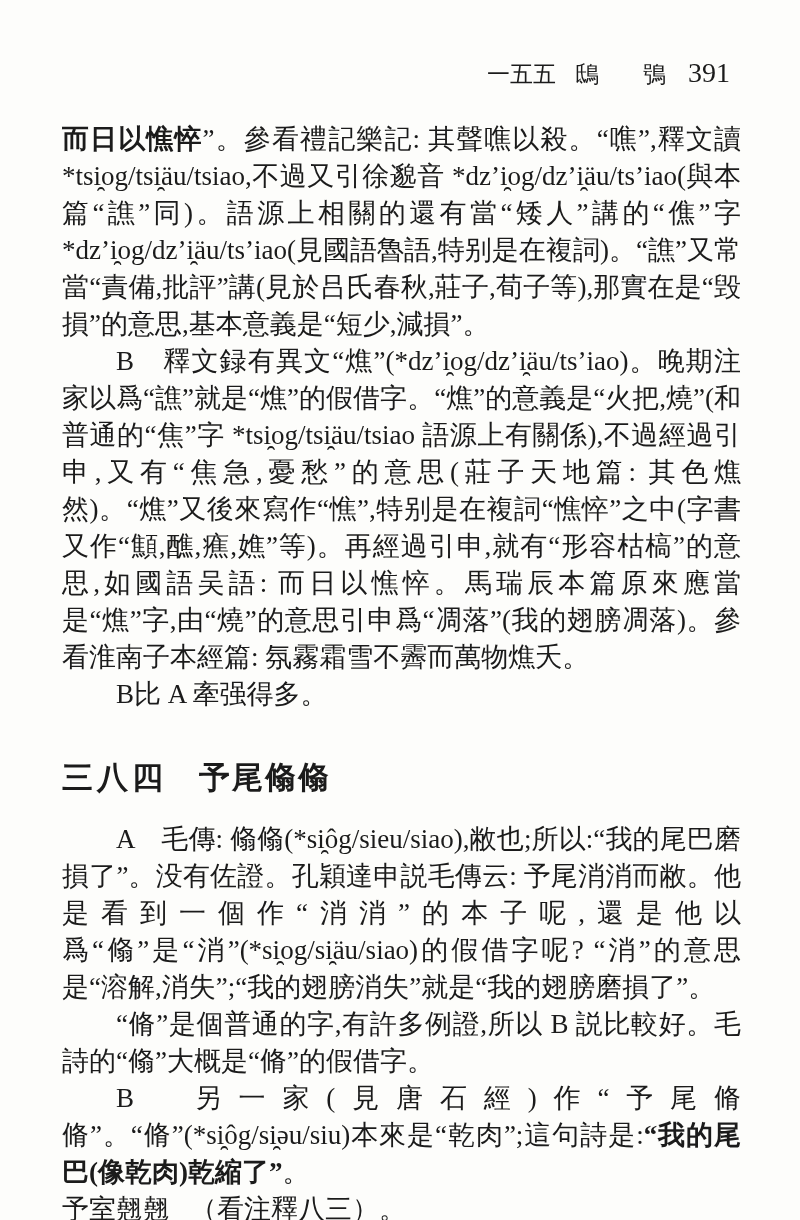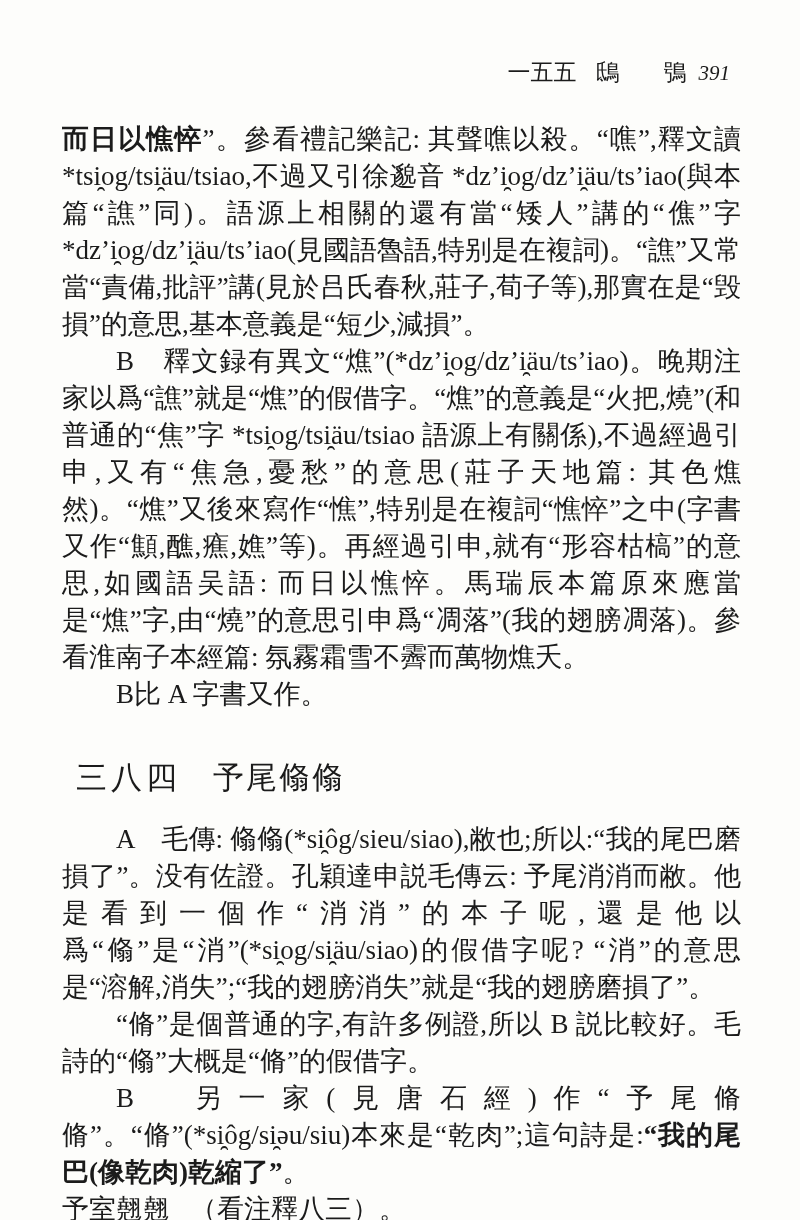--- a/index.html
+++ b/index.html
@@ -18,39 +18,39 @@
     top: 58px;
     left: 0;
     right: 70px;
     text-align: right;
     font-size: 23px;
     line-height: 30px;
     white-space: nowrap;
   }
   .running-header .gap-sm { margin-left: 20px; }
   .running-header .gap-lg { margin-left: 44px; }
-  .running-header .page-no { margin-left: 12px; font-size: 21px; font-style: italic; }
+  .running-header .page-no { margin-left: 22px; font-size: 28px; }
   .content {
     position: absolute;
     top: 121px;
     left: 62px;
     width: 679px;
     font-size: 27px;
     line-height: 37px;
     text-align: justify;
     overflow-wrap: break-word;
   }
   .content p { margin: 0; }
   .indent { text-indent: 2em; }
   b, .bold { font-weight: bold; }
   .gloss-heading {
-    margin: 46px 0 24px 14px;
+    margin: 46px 0 24px 0;
     font-size: 31px;
     line-height: 38px;
-    font-weight: normal;
+    font-weight: bold;
     text-align: left;
   }
   .gloss-heading .heading-number { letter-spacing: 4px; }
   .gloss-heading .heading-title { margin-left: 32px; letter-spacing: 2px; }
   .verse-line { margin-top: 26px; text-align: left; }
   .verse-line .verse-ref { margin-left: 20px; }
 </style>
 </head>
 <body>
 
@@ -59,21 +59,21 @@
   <div class="running-header">
     <span>一五五</span><span class="gap-sm">鴟</span><span class="gap-lg">鴞</span><span class="page-no">391</span>
   </div>
 
   <div class="content">
 
     <p><b>而日以憔悴</b><span>”。參看禮記樂記: 其聲噍以殺。“噍”,釋文讀 *tsi̯og/tsi̯äu/tsiao,不過又引徐邈音 *dzʼi̯og/dzʼi̯äu/tsʼiao(與本篇“譙”同)。語源上相關的還有當“矮人”講的“僬”字 *dzʼi̯og/dzʼi̯äu/tsʼiao(見國語魯語,特别是在複詞)。“譙”又常當“責備,批評”講(見於吕氏春秋,莊子,荀子等),那實在是“毁損”的意思,基本意義是“短少,減損”。</span></p>
 
     <p class="indent">B　釋文録有異文“燋”(*dzʼi̯og/dzʼi̯äu/tsʼiao)。晚期注家以爲“譙”就是“燋”的假借字。“燋”的意義是“火把,燒”(和普通的“焦”字 *tsi̯og/tsi̯äu/tsiao 語源上有關係),不過經過引申,又有“焦急,憂愁”的意思(莊子天地篇: 其色燋然)。“燋”又後來寫作“憔”,特别是在複詞“憔悴”之中(字書又作“顦,醮,癄,嫶”等)。再經過引申,就有“形容枯槁”的意思,如國語吴語: 而日以憔悴。馬瑞辰本篇原來應當是“燋”字,由“燒”的意思引申爲“凋落”(我的翅膀凋落)。參看淮南子本經篇: 氛霧霜雪不霽而萬物燋夭。</p>
 
-    <p class="indent">B比 A 字書又作。</p>
+    <p class="indent">B比 A 牽强得多。</p>
 
     <div class="gloss-heading">
       <span class="heading-number">三八四</span><span class="heading-title">予尾翛翛</span>
     </div>
 
     <p class="indent">A　毛傳: 翛翛(*si̯ôg/sieu/siao),敝也;所以:“我的尾巴磨損了”。没有佐證。孔穎達申説毛傳云: 予尾消消而敝。他是看到一個作“消消”的本子呢,還是他以爲“翛”是“消”(*si̯og/si̯äu/siao)的假借字呢? “消”的意思是“溶解,消失”;“我的翅膀消失”就是“我的翅膀磨損了”。</p>
 
     <p class="indent">“脩”是個普通的字,有許多例證,所以 B 説比較好。毛詩的“翛”大概是“脩”的假借字。</p>
 
     <p class="indent"><span>B　另一家(見唐石經)作“予尾脩脩”。“脩”(*si̯ôg/si̯əu/siu)本來是“乾肉”;這句詩是:</span><b>“我的尾巴(像乾肉)乾縮了”</b><span>。</span></p>

